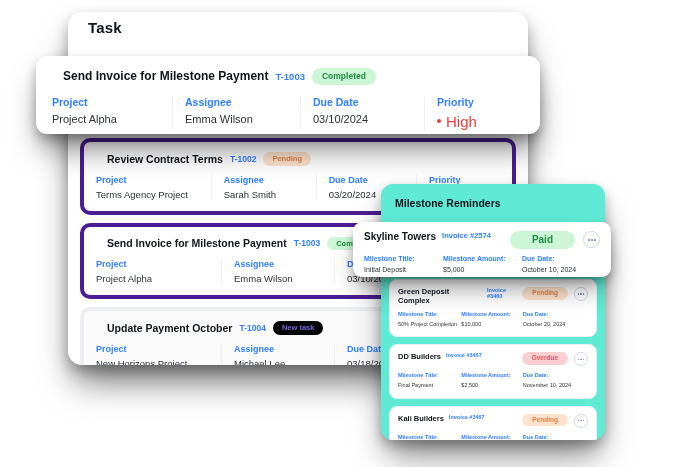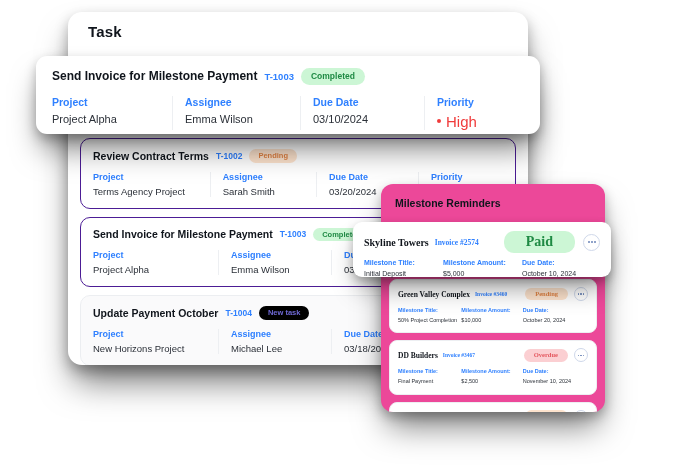--- a/index.html
+++ b/index.html
@@ -12,34 +12,34 @@
   .stage{position:relative;width:695px;height:467px;}
 
   
   .task-panel{
     position:absolute;left:68px;top:12px;width:460px;height:353px;
     background:#ffffff;border-radius:14px;
     box-shadow:0 22px 34px -6px rgba(0,0,0,.55), 0 6px 14px rgba(0,0,0,.28);
     overflow:hidden;
   }
   .task-panel-header{
-    height:45px;display:flex;align-items:flex-end;padding:16px 20px;
+    height:45px;display:flex;align-items:flex-start;padding:7px 20px;
     border-bottom:1px solid #eef0f3;box-sizing:border-box;
   }
   .task-panel-title{font-size:15px;font-weight:700;color:#10151c;letter-spacing:.2px;}
 
   .task-list{padding:6px 12px 10px 12px;}
   .task-card{
-    background:#ffffff;border:1px solid #4c1d95;border-radius:10px;
+    background:#ffffff;border:4px solid #4c1d95;border-radius:10px;
     padding:10px 12px 11px 12px;margin-bottom:8px;
   }
   .task-card.is-muted{background:#fafafb;border-color:#eceef1;}
   .task-card.is-ghost{visibility:hidden;height:66px;padding:0;border:none;margin-bottom:9px;}
 
-  .task-card-head{display:flex;align-items:center;gap:7px;margin-bottom:9px;}
+  .task-card-head{display:flex;align-items:center;gap:7px;margin-bottom:9px;margin-left:11px;}
   .task-name{font-size:10.5px;font-weight:700;color:#10151c;}
   .task-id{font-size:8.5px;font-weight:700;color:#2f80ff;}
   .badge{
     font-size:7.5px;font-weight:600;border-radius:9px;padding:3px 9px;line-height:1;
   }
   .badge-completed{background:#ccf6d5;color:#1f8a44;}
   .badge-pending{background:#fde3cd;color:#e08243;}
   .badge-new{background:#000000;color:#6f69d6;}
 
   .fields{display:flex;}
@@ -61,34 +61,34 @@
   .float-task .badge{font-size:8.5px;padding:4px 10px;border-radius:10px;}
   .float-task .field-label{font-size:10.5px;margin-bottom:5px;}
   .float-task .field-value{font-size:11px;color:#2b3038;}
   .float-task .task-card-head{margin-bottom:11px;}
   .ft-w1{width:120px}.ft-w2{width:128px}.ft-w3{width:124px}.ft-w4{width:100px}
   .prio{display:flex;align-items:center;gap:5px;color:#f03b3b;font-size:15px;}
   .prio-dot{width:4px;height:4px;border-radius:50%;background:#f03b3b;display:inline-block;}
 
   
   .rem-panel{
-    position:absolute;left:381px;top:184px;width:224px;height:228px;
-    background:#ec4899;border-radius:12px;
+    position:absolute;left:381px;top:184px;width:224px;height:256px;
+    background:#5eead4;border-radius:12px;
     box-shadow:0 20px 32px -6px rgba(0,0,0,.5), 0 5px 12px rgba(0,0,0,.26);
     overflow:hidden;
   }
   .rem-header{height:38px;display:flex;align-items:center;padding:0 14px;box-sizing:border-box;}
   .rem-title{font-size:10.5px;font-weight:700;color:#10151c;}
   .rem-list{padding:4px 8px 8px 8px;}
   .rem-card{
     border:1px solid #edeff2;border-radius:8px;padding:7px 8px 8px 8px;margin-bottom:7px;
     background:#fff;
   }
   .rem-card.is-ghost{visibility:hidden;height:46px;padding:0;border:none;}
-  .rem-head{display:flex;align-items:center;margin-bottom:6px;font-family:Liberation Serif, serif;}
+  .rem-head{display:flex;align-items:flex-start;margin-bottom:6px;}
   .rem-name{font-size:7.5px;font-weight:700;color:#10151c;}
   .rem-inv{font-size:5.5px;font-weight:700;color:#2f80ff;margin-left:5px;}
   .rem-status{
     margin-left:auto;font-size:6.5px;font-weight:600;border-radius:8px;padding:3px 10px;line-height:1;
   }
   .st-paid{background:#ccf6d5;color:#1f8a44;}
   .st-pending{background:#fde3cd;color:#e08243;}
   .st-overdue{background:#fbcfd2;color:#e4575f;}
   .dots-btn{
     margin-left:6px;width:12px;height:12px;border:1px solid #cfd8ea;border-radius:50%;
@@ -103,21 +103,21 @@
 
   
   .float-rem{
     position:absolute;left:353px;top:222px;width:258px;height:55px;
     background:#ffffff;border-radius:9px;
     box-shadow:0 16px 26px -6px rgba(0,0,0,.42), 0 4px 10px rgba(0,0,0,.22);
     padding:9px 11px 0 11px;box-sizing:border-box;
   }
   .float-rem .rem-name{font-size:10px;}
   .float-rem .rem-inv{font-size:7.5px;margin-left:6px;}
-  .float-rem .rem-status{font-size:14px;padding:4px 22px;border-radius:10px;}
+  .float-rem .rem-status{font-size:10px;padding:4px 22px;border-radius:10px;}
   .float-rem .dots-btn{width:15px;height:15px;margin-left:8px;}
   .float-rem .dots-btn i{width:2px;height:2px;}
   .float-rem .rem-flabel{font-size:7px;margin-bottom:3px;}
   .float-rem .rem-fvalue{font-size:7px;}
   .float-rem .rem-head{margin-bottom:6px;}
   .frf-w1{width:81px}.frf-w2{width:81px}.frf-w3{width:80px}
 </style>
 </head>
 <body>
 
@@ -207,21 +207,21 @@
   <div class="rem-panel">
     <div class="rem-header">
       <div class="rem-title">Milestone Reminders</div>
     </div>
     <div class="rem-list">
 
       <div class="rem-card is-ghost"></div>
 
       <div class="rem-card">
         <div class="rem-head">
-          <span class="rem-name">Green Valley Complex</span>
+          <span class="rem-name">Green Deposit Complex</span>
           <span class="rem-inv">Invoice #3460</span>
           <span class="rem-status st-pending">Pending</span>
           <span class="dots-btn">
               <i></i>
               <i></i>
               <i></i>
             </span>
         </div>
         <div class="rem-fields">
           <div class="rem-field rf-w1">

